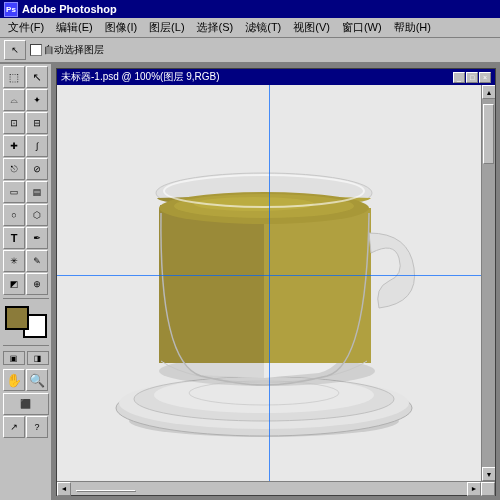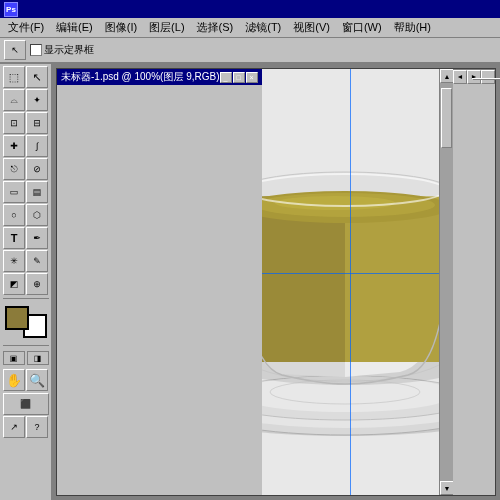--- a/index.html
+++ b/index.html
@@ -162,20 +162,21 @@
     }
 
     
     #doc-window {
       position: absolute;
       top: 4px; left: 4px;
       right: 4px; bottom: 4px;
       background: #c0c0c0;
       border: 1px solid #404040;
       display: flex;
+      flex-direction: column;
     }
     #doc-titlebar {
       height: 16px;
       background: #000080;
       color: white;
       font-size: 10px;
       display: flex;
       align-items: center;
       padding: 0 4px;
       justify-content: space-between;
@@ -276,39 +277,40 @@
       border: 1px solid #808080;
       border-top-color: white;
       border-left-color: white;
     }
   </style>
 </head>
 <body>
 
 <div id="title-bar">
   <span class="icon">Ps</span>
+  <span>Adobe Photoshop</span>
 </div>
 
 <div id="menu-bar">
   <span class="menu-item">文件(F)</span>
   <span class="menu-item">编辑(E)</span>
   <span class="menu-item">图像(I)</span>
   <span class="menu-item">图层(L)</span>
   <span class="menu-item">选择(S)</span>
   <span class="menu-item">滤镜(T)</span>
   <span class="menu-item">视图(V)</span>
   <span class="menu-item">窗口(W)</span>
   <span class="menu-item">帮助(H)</span>
 </div>
 
 <div id="options-bar">
   <div class="options-btn">↖</div>
   <div class="options-check">
     <div class="checkbox"></div>
-    <span>显示定界框</span>
+    <span>自动选择图层</span>
   </div>
 </div>
 
 <div id="main-area">
 
   <div id="toolbox">
 
     <div class="tool-row">
       <div class="tool-icon">⬚</div>
       <div class="tool-icon">↖</div>

